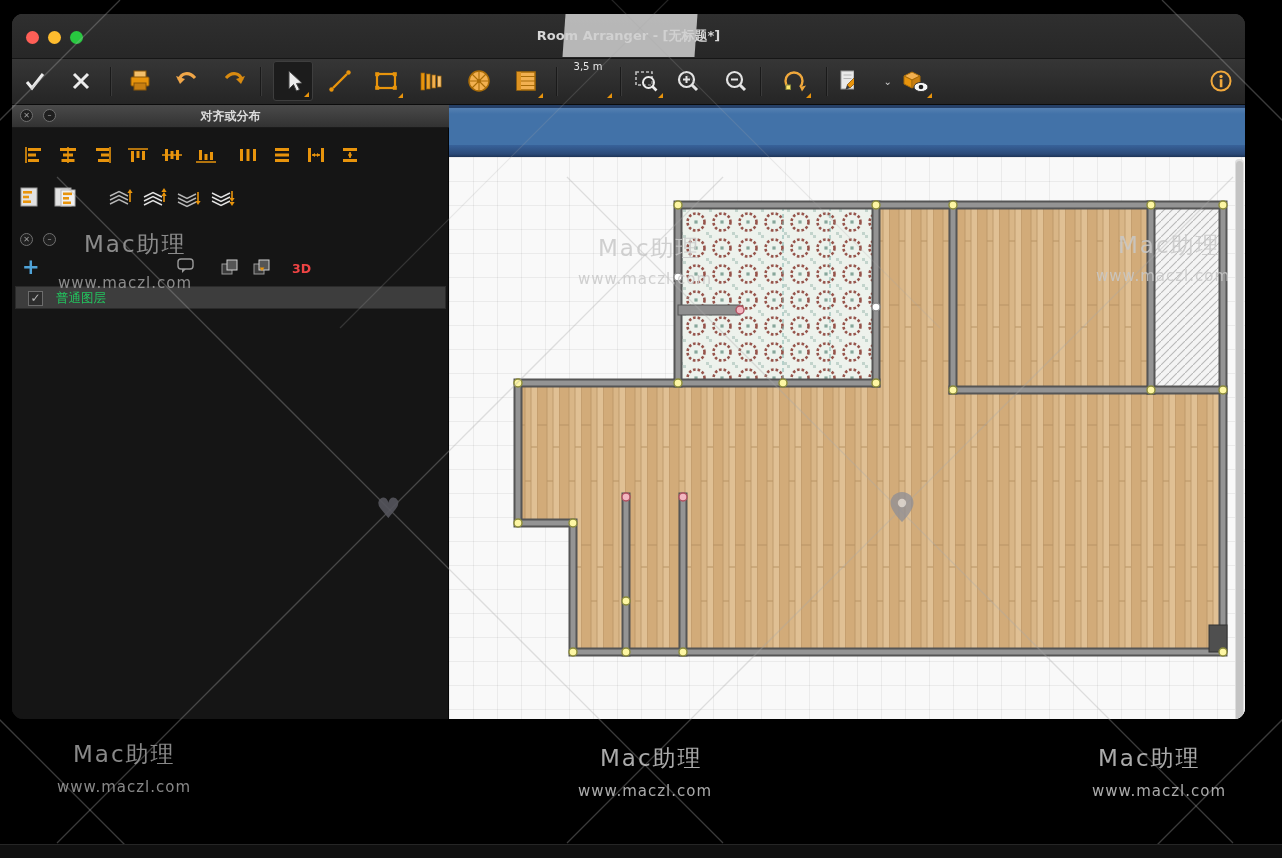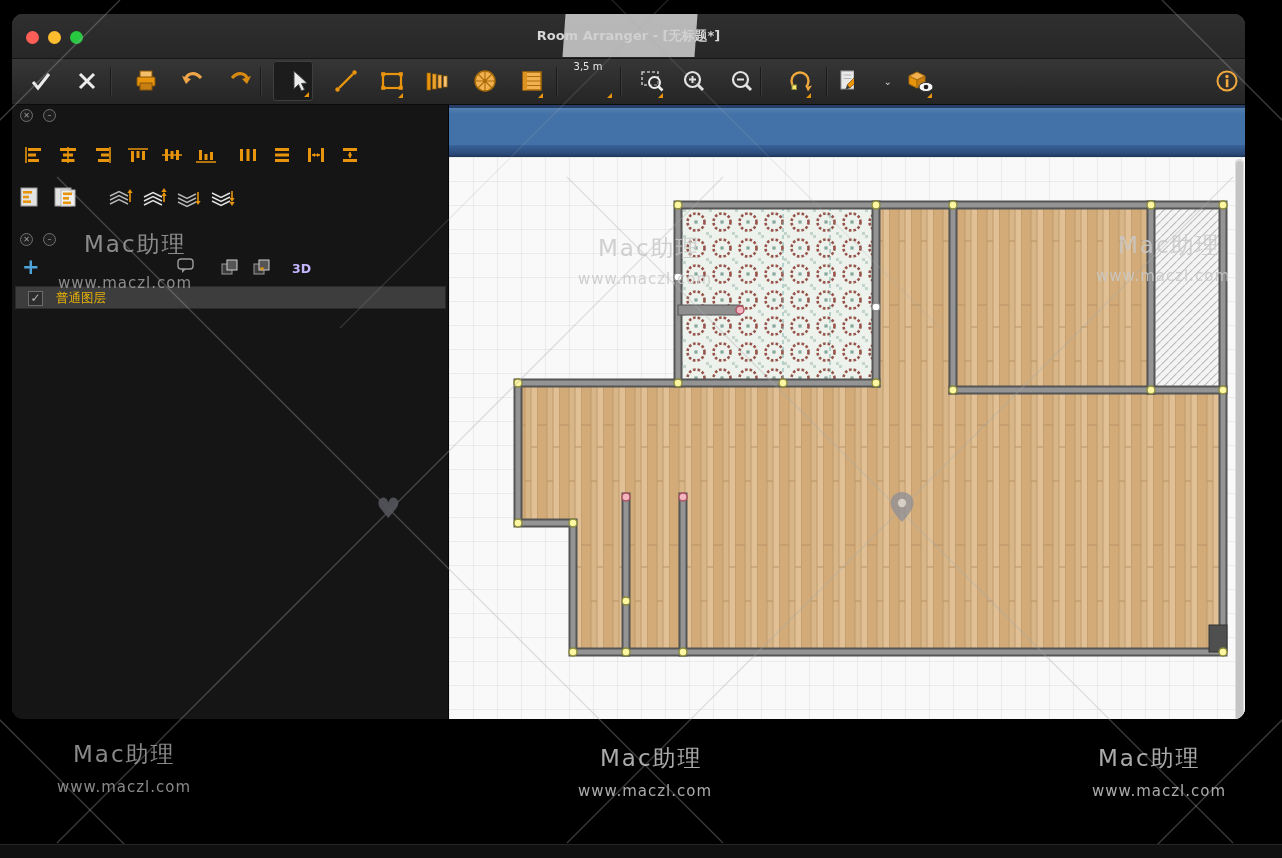--- a/index.html
+++ b/index.html
@@ -10,40 +10,40 @@
   
   .titlebar{position:relative;height:44px;background:linear-gradient(#2f2f2f,#272727);border-bottom:1px solid #161616;}
   .tl{position:absolute;top:17px;width:13px;height:13px;border-radius:50%;}
   .tl.red{left:14px;background:#ff5f57;}
   .tl.yel{left:36px;background:#febc2e;}
   .tl.grn{left:58px;background:#28c840;}
   .title{position:absolute;left:0;right:0;top:13px;text-align:center;font-size:13px;font-weight:bold;color:#d6d6d6;}
   .title-diamond{position:absolute;left:552px;top:0px;width:132px;height:43px;background:rgba(208,208,208,.85);transform:skewX(-4deg);}
   
   .toolbar{position:relative;height:45px;background:linear-gradient(#363636,#252525);border-bottom:1px solid #0c0c0c;}
-  .tbtn{position:absolute;top:2px;width:40px;height:40px;display:flex;align-items:center;justify-content:flex-end;gap:28px;}
+  .tbtn{position:absolute;top:2px;width:40px;height:40px;display:flex;align-items:center;justify-content:center;gap:28px;}
   .tbtn.sel{background:#1c1c1c;border:1px solid #3e3e3e;border-radius:3px;box-sizing:border-box;}
   .tbtn .dd{position:absolute;right:3px;bottom:3px;width:0;height:0;border-left:5px solid transparent;border-bottom:5px solid #e8940c;}
   .tsep{position:absolute;top:8px;width:1px;height:29px;background:#1a1a1a;box-shadow:1px 0 0 #3a3a3a;}
   .measure-btn{width:54px;flex-direction:column;font-size:10px;color:#e8e8e8;line-height:11px;}
   .caretspan{color:#cfcfcf;font-size:10px;margin-left:2px;}
   
   .content{position:absolute;left:0;top:91px;width:1233px;height:685px;display:flex;}
   .sidebar{position:relative;width:437px;height:685px;background:#151515;border-right:1px solid #050505;box-sizing:border-box;}
   .phead{position:absolute;left:0;width:437px;height:22px;background:linear-gradient(#4a4a4a,#323232);
          border-bottom:1px solid #1a1a1a;text-align:center;font-size:12px;font-weight:bold;color:#dcdcdc;line-height:22px;}
   .pcirc{position:absolute;top:4px;width:13px;height:13px;border-radius:50%;background:#1f1f1f;border:1.5px solid #707070;
          color:#9a9a9a;font-size:8px;line-height:12px;text-align:center;box-sizing:border-box;}
   .aicon{position:absolute;}
   .layrow{position:absolute;left:3px;width:431px;height:23px;background:#3d3d3d;border:1px solid #2a2a2a;box-sizing:border-box;}
   .cb{position:absolute;left:12px;top:4px;width:15px;height:15px;background:#2d2d2d;border:1px solid #6c6c6c;box-sizing:border-box;
       color:#b8b8b8;font-size:12px;line-height:13px;text-align:center;}
-  .layname{position:absolute;left:40px;top:3px;font-size:12.5px;color:#eab308;}
+  .layname{position:absolute;left:40px;top:3px;font-size:12.5px;color:#22c55e;}
   .plus{position:absolute;left:10px;top:150px;color:#4fa3d8;font-size:21px;font-weight:bold;}
-  .l3d{position:absolute;left:280px;top:156px;color:#c4b5fd;font-size:12.5px;font-weight:bold;}
+  .l3d{position:absolute;left:280px;top:156px;color:#ef4444;font-size:12.5px;font-weight:bold;}
   .licon{position:absolute;top:153px;}
   
   .canvas{position:relative;width:796px;height:685px;background:#f8f8f8;}
   .band{position:absolute;left:0;width:796px;}
   .band.top{top:0;height:52px;background:linear-gradient(#253f66 0,#253f66 3px,#5580b2 3px,#4272a8 9px,#4272a8 40px,#38629a 40px,#2b4a78 49px,#1d3457 52px);}
   .band.bot{top:628px;height:57px;background:linear-gradient(#253f66 0,#253f66 3px,#5580b2 3px,#4272a8 10px,#4272a8 44px,#38629a 44px,#2b4a78 53px,#16263f 57px);}
   .gridarea{position:absolute;left:0;top:52px;width:796px;height:576px;background-color:#f9f9f9;
     background-image:linear-gradient(rgba(0,0,0,.055) 1px,transparent 1px),linear-gradient(90deg,rgba(0,0,0,.055) 1px,transparent 1px);
     background-size:24px 24px;}
   .plan{position:absolute;left:0;top:52px;width:796px;height:576px;}
@@ -236,20 +236,23 @@
         <circle cx="14" cy="9.5" r="1.7" fill="#f0a83c"></circle>
         <rect x="12.8" y="12.2" width="2.6" height="8" fill="#f0a83c"></rect>
       </svg>
     </div>
   </div>
 
   <div class="content">
 
     <div class="sidebar">
 
+      <div class="phead" style="top:0">
+        <span>对齐或分布</span>
+      </div>
       <div class="pcirc" style="left:8px;top:4px">✕</div>
       <div class="pcirc" style="left:31px;top:4px">–</div>
 
       <div class="aicon" style="left:10px;top:40px">
         <svg width="24" height="20">
             <g fill="#e8940c">
               <line x1="4" y1="2" x2="4" y2="18" stroke="#e8940c" stroke-width="1.6"></line>
               <rect x="6" y="3" width="13" height="3"></rect>
               <rect x="6" y="8.5" width="8" height="3"></rect>
               <rect x="6" y="14" width="11" height="3"></rect>

